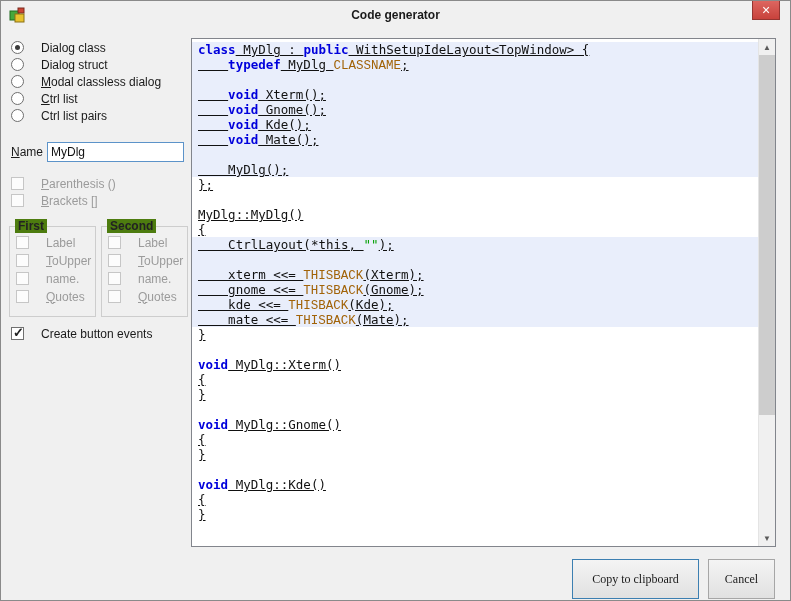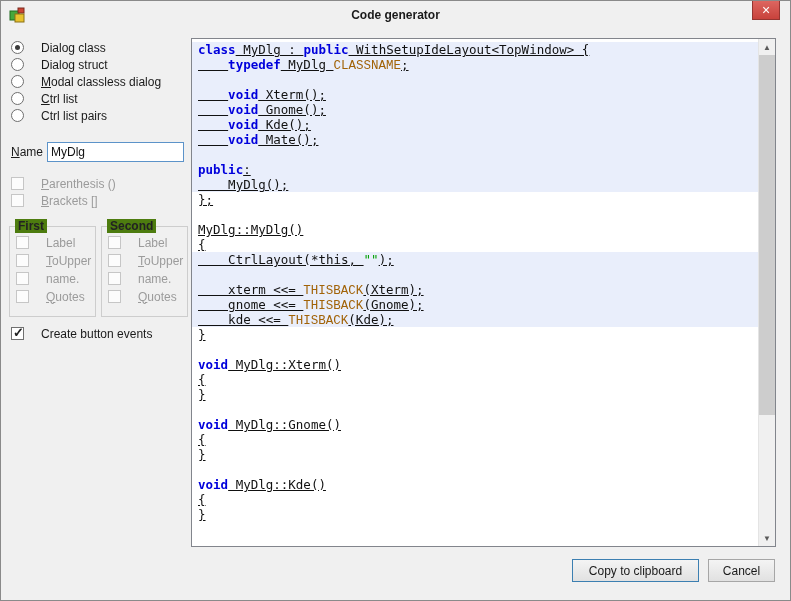--- a/index.html
+++ b/index.html
@@ -44,21 +44,21 @@
   .m { color:#a16207;font-family:Liberation Mono, monospace; }
   .s { color:#00a000; }
   .p { color:#111;text-decoration:underline; }
   .vscroll { position:absolute; top:0; right:0; bottom:0; width:16px; background:#f0f0f0; border-left:1px solid #e4e4e4; }
   .varrow { position:absolute; left:0; width:16px; height:16px; display:flex; align-items:center; justify-content:center; color:#5a5a5a; font-size:8px; }
   .varrow.up { top:0; }
   .varrow.down { bottom:0; }
   .vthumb { position:absolute; left:0; top:16px; width:16px; height:360px; background:#cdcdcd; }
   
   .btn {
-    position:absolute; height:23px; box-sizing:border-box; font-family:Liberation Sans, sans-serif;
+    position:absolute; height:40px; box-sizing:border-box; font-family:Liberation Serif, serif;
     font-size:12px; color:#1a1a1a; background:linear-gradient(#f4f4f4,#e1e1e1); border:1px solid #a6a6a6;
   }
   .btn.default { border-color:#3c7fb1; }
   #copy-btn { left:571px; top:558px; width:127px; }
   #cancel-btn { left:707px; top:558px; width:67px; }
 </style>
 </head>
 <body>
 
 <div class="window">
@@ -158,31 +158,31 @@
   <div class="editor">
     <div class="code" id="code-lines">
         <div class="code-line hl"><span class="k">class</span><span class="p"> MyDlg : </span><span class="k">public</span><span class="p"> WithSetupIdeLayout&lt;TopWindow&gt; {</span></div>
         <div class="code-line hl"><span class="p">    </span><span class="k">typedef</span><span class="p"> MyDlg </span><span class="m">CLASSNAME</span><span class="p">;</span></div>
         <div class="code-line hl">&nbsp;</div>
         <div class="code-line hl"><span class="p">    </span><span class="k">void</span><span class="p"> Xterm();</span></div>
         <div class="code-line hl"><span class="p">    </span><span class="k">void</span><span class="p"> Gnome();</span></div>
         <div class="code-line hl"><span class="p">    </span><span class="k">void</span><span class="p"> Kde();</span></div>
         <div class="code-line hl"><span class="p">    </span><span class="k">void</span><span class="p"> Mate();</span></div>
         <div class="code-line hl">&nbsp;</div>
-        <div class="code-line hl"><span class="k">public</span><span class="p">:</span></div>
         <div class="code-line hl"><span class="p">    MyDlg();</span></div>
         <div class="code-line"><span class="p">};</span></div>
         <div class="code-line">&nbsp;</div>
         <div class="code-line"><span class="p">MyDlg::MyDlg()</span></div>
         <div class="code-line"><span class="p">{</span></div>
         <div class="code-line hl"><span class="p">    CtrlLayout(*this, </span><span class="s">""</span><span class="p">);</span></div>
         <div class="code-line hl">&nbsp;</div>
         <div class="code-line hl"><span class="p">    xterm &lt;&lt;= </span><span class="m">THISBACK</span><span class="p">(Xterm);</span></div>
         <div class="code-line hl"><span class="p">    gnome &lt;&lt;= </span><span class="m">THISBACK</span><span class="p">(Gnome);</span></div>
         <div class="code-line hl"><span class="p">    kde &lt;&lt;= </span><span class="m">THISBACK</span><span class="p">(Kde);</span></div>
+        <div class="code-line hl"><span class="p">    mate &lt;&lt;= </span><span class="m">THISBACK</span><span class="p">(Mate);</span></div>
         <div class="code-line"><span class="p">}</span></div>
         <div class="code-line">&nbsp;</div>
         <div class="code-line"><span class="k">void</span><span class="p"> MyDlg::Xterm()</span></div>
         <div class="code-line"><span class="p">{</span></div>
         <div class="code-line"><span class="p">}</span></div>
         <div class="code-line">&nbsp;</div>
         <div class="code-line"><span class="k">void</span><span class="p"> MyDlg::Gnome()</span></div>
         <div class="code-line"><span class="p">{</span></div>
         <div class="code-line"><span class="p">}</span></div>
         <div class="code-line">&nbsp;</div>

